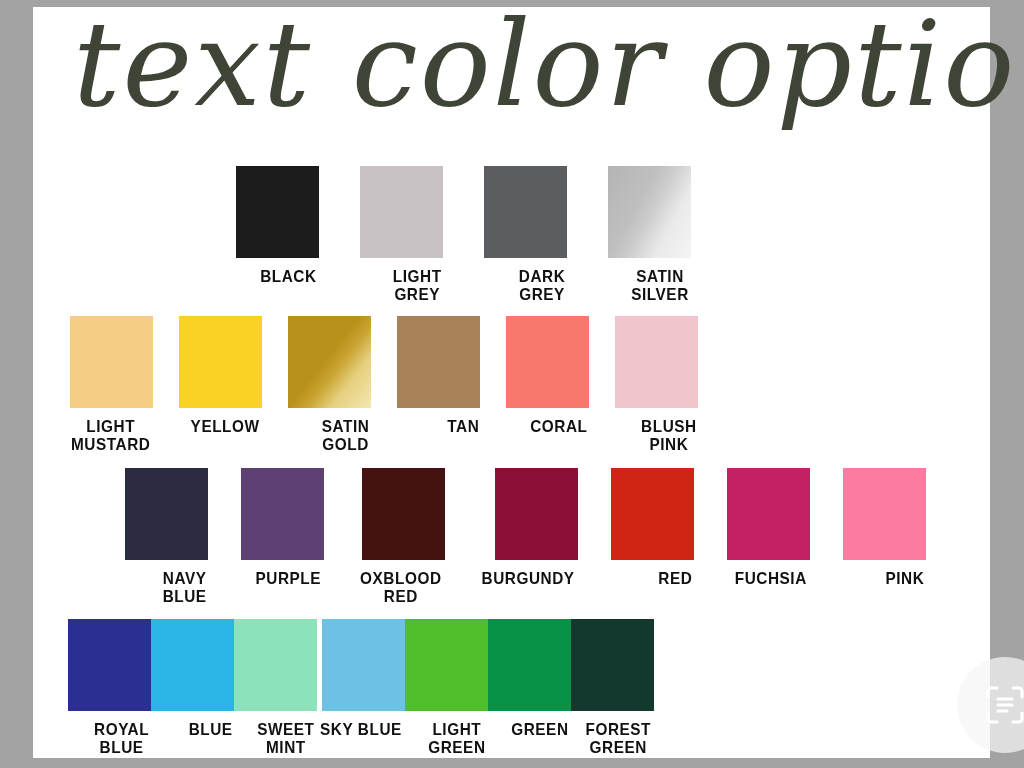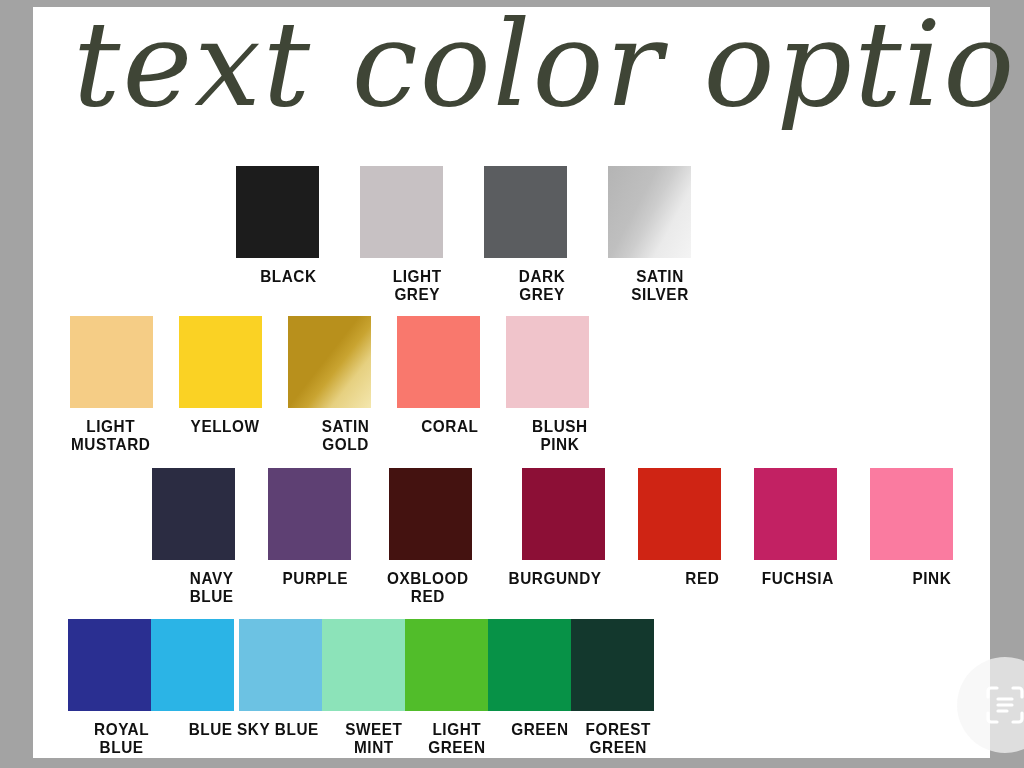--- a/index.html
+++ b/index.html
@@ -89,21 +89,21 @@
     color: #111111;
     text-align: center;
     text-transform: uppercase;
     white-space: pre-line;
     transform: scaleX(0.93);
   }
 
   
   #row-1 { left: 203px; top: 159px; gap: 41px; }
   #row-2 { left: 35px;  top: 309px; gap: 26px; }
-  #row-3 { left: 92px;  top: 461px; gap: 33px; margin-left: 27px; }
+  #row-3 { left: 92px;  top: 461px; gap: 33px; }
   #row-4 { left: 35px;  top: 612px; }
 
   
   #watermark {
     position: absolute;
     left: 924px;
     top: 650px;
     width: 96px;
     height: 96px;
     border-radius: 50%;
@@ -157,20 +157,24 @@
         <div class="swatch-cell">
           <div class="chip" style="background: rgb(250, 210, 36);"></div>
           <div class="caption">YELLOW</div>
         </div>
         <div class="swatch-cell">
           <div class="chip" style="background: linear-gradient(128deg, rgb(184, 144, 28) 0%, rgb(184, 144, 28) 46%, rgb(201, 164, 49) 58%, rgb(230, 208, 128) 74%, rgb(244, 231, 174) 100%);"></div>
           <div class="caption">SATIN
 GOLD</div>
         </div>
         <div class="swatch-cell">
+          <div class="chip" style="background: rgb(169, 130, 90);"></div>
+          <div class="caption">TAN</div>
+        </div>
+        <div class="swatch-cell">
           <div class="chip" style="background: rgb(249, 120, 109);"></div>
           <div class="caption">CORAL</div>
         </div>
         <div class="swatch-cell">
           <div class="chip" style="background: rgb(240, 196, 203);"></div>
           <div class="caption">BLUSH
 PINK</div>
         </div>
       </div>
     <div class="row" id="row-3">
@@ -209,27 +213,27 @@
         <div class="swatch-cell">
           <div class="chip" style="background: rgb(42, 47, 145);"></div>
           <div class="caption">ROYAL
 BLUE</div>
         </div>
         <div class="swatch-cell">
           <div class="chip" style="background: rgb(43, 180, 230);"></div>
           <div class="caption">BLUE</div>
         </div>
         <div class="swatch-cell">
-          <div class="chip" style="background: rgb(108, 194, 227);"></div>
-          <div class="caption">SKY BLUE</div>
-        </div>
-        <div class="swatch-cell">
           <div class="chip" style="background: rgb(140, 227, 185);"></div>
           <div class="caption">SWEET
 MINT</div>
+        </div>
+        <div class="swatch-cell">
+          <div class="chip" style="background: rgb(108, 194, 227);"></div>
+          <div class="caption">SKY BLUE</div>
         </div>
         <div class="swatch-cell">
           <div class="chip" style="background: rgb(81, 189, 42);"></div>
           <div class="caption">LIGHT
 GREEN</div>
         </div>
         <div class="swatch-cell">
           <div class="chip" style="background: rgb(7, 146, 71);"></div>
           <div class="caption">GREEN</div>
         </div>

